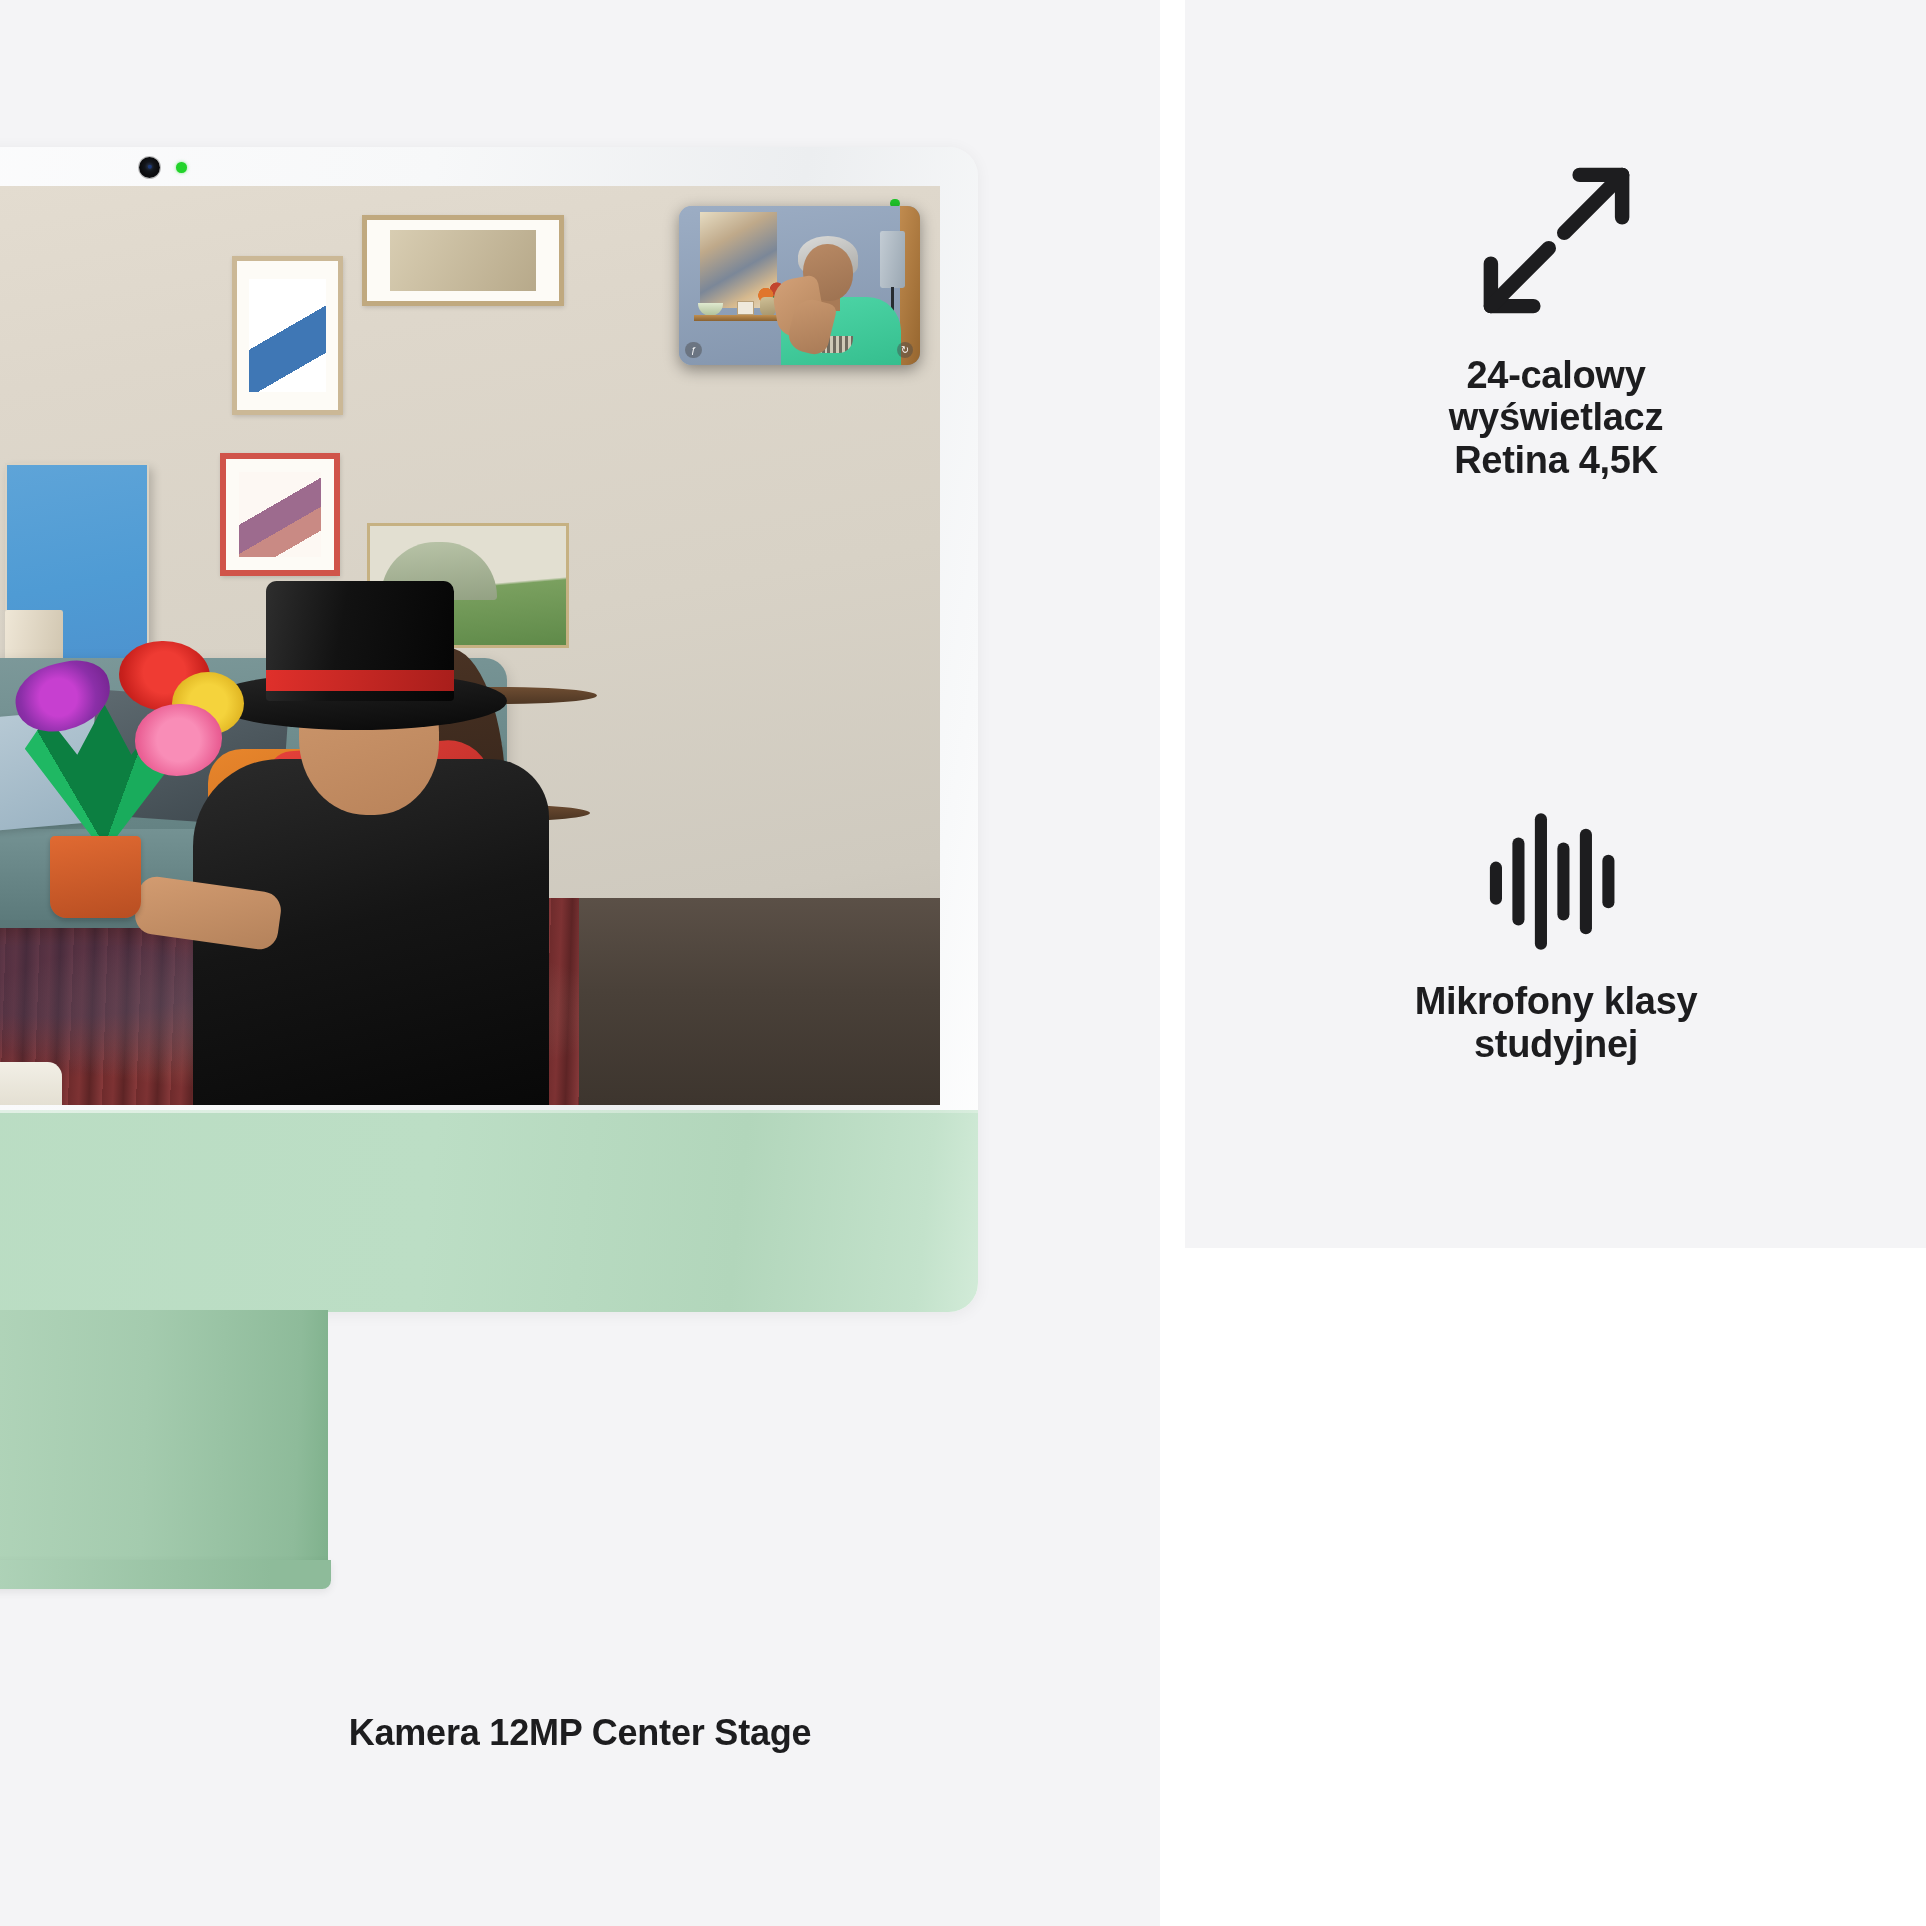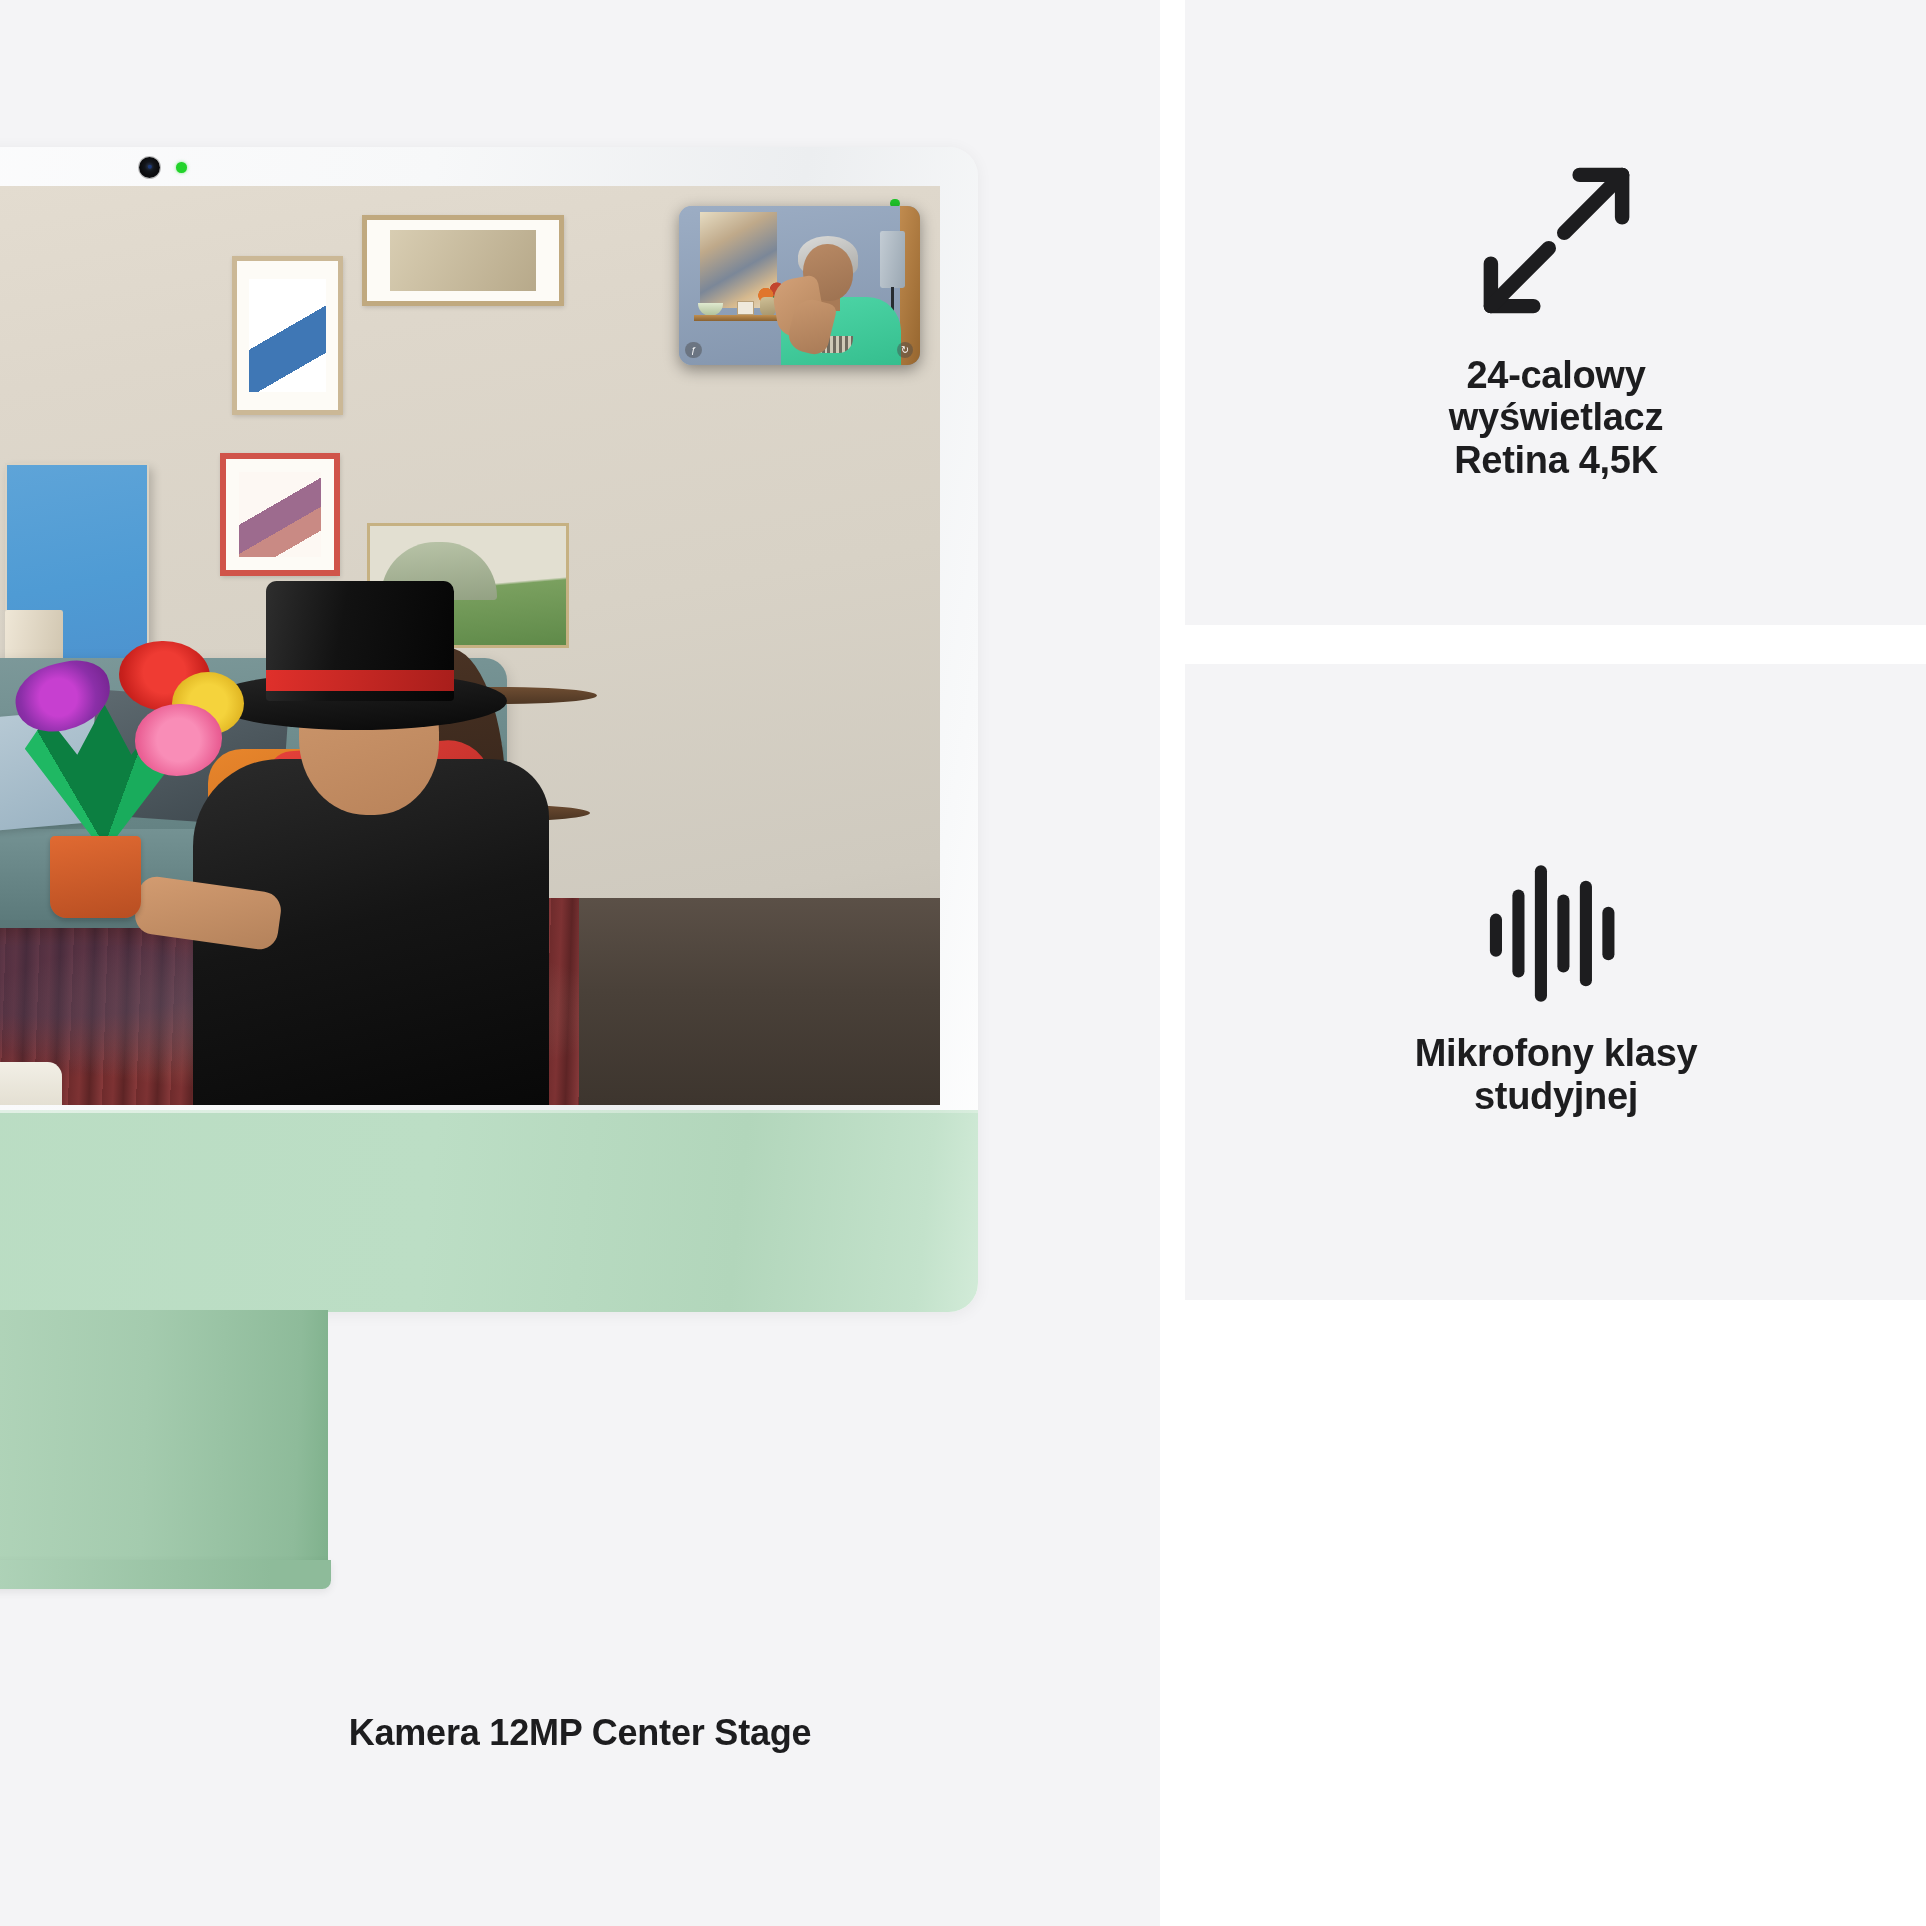--- a/index.html
+++ b/index.html
@@ -254,21 +254,21 @@
     letter-spacing:-0.2px;
   }
 
   
   .tiles{ position:absolute; left:1185px; top:0; width:742px; height:1926px; }
   .tile{
     position:absolute; left:0; width:742px; background:#f4f4f6;
     display:flex; flex-direction:column; align-items:center; justify-content:center;
   }
   #tile-1{ top:0;    height:625px; }
-  #tile-2{ top:664px; height:636px; }
+  #tile-2{ top:612px; height:636px; }
   #tile-3{ top:1311px; height:615px; }
 
   .tile-icon{ width:193px; height:193px; display:block; }
   .tile-label{
     margin-top:12.5px; text-align:center; font-size:38px; font-weight:700;
     color:#1d1d1f; line-height:1.12; letter-spacing:-0.3px; white-space:pre-line;
     max-width:568px;
   }
   #tile-1 .tile-icon{ margin-bottom:4.8px; }
   #tile-2 .tile-icon{ width:173px; height:173px; }

